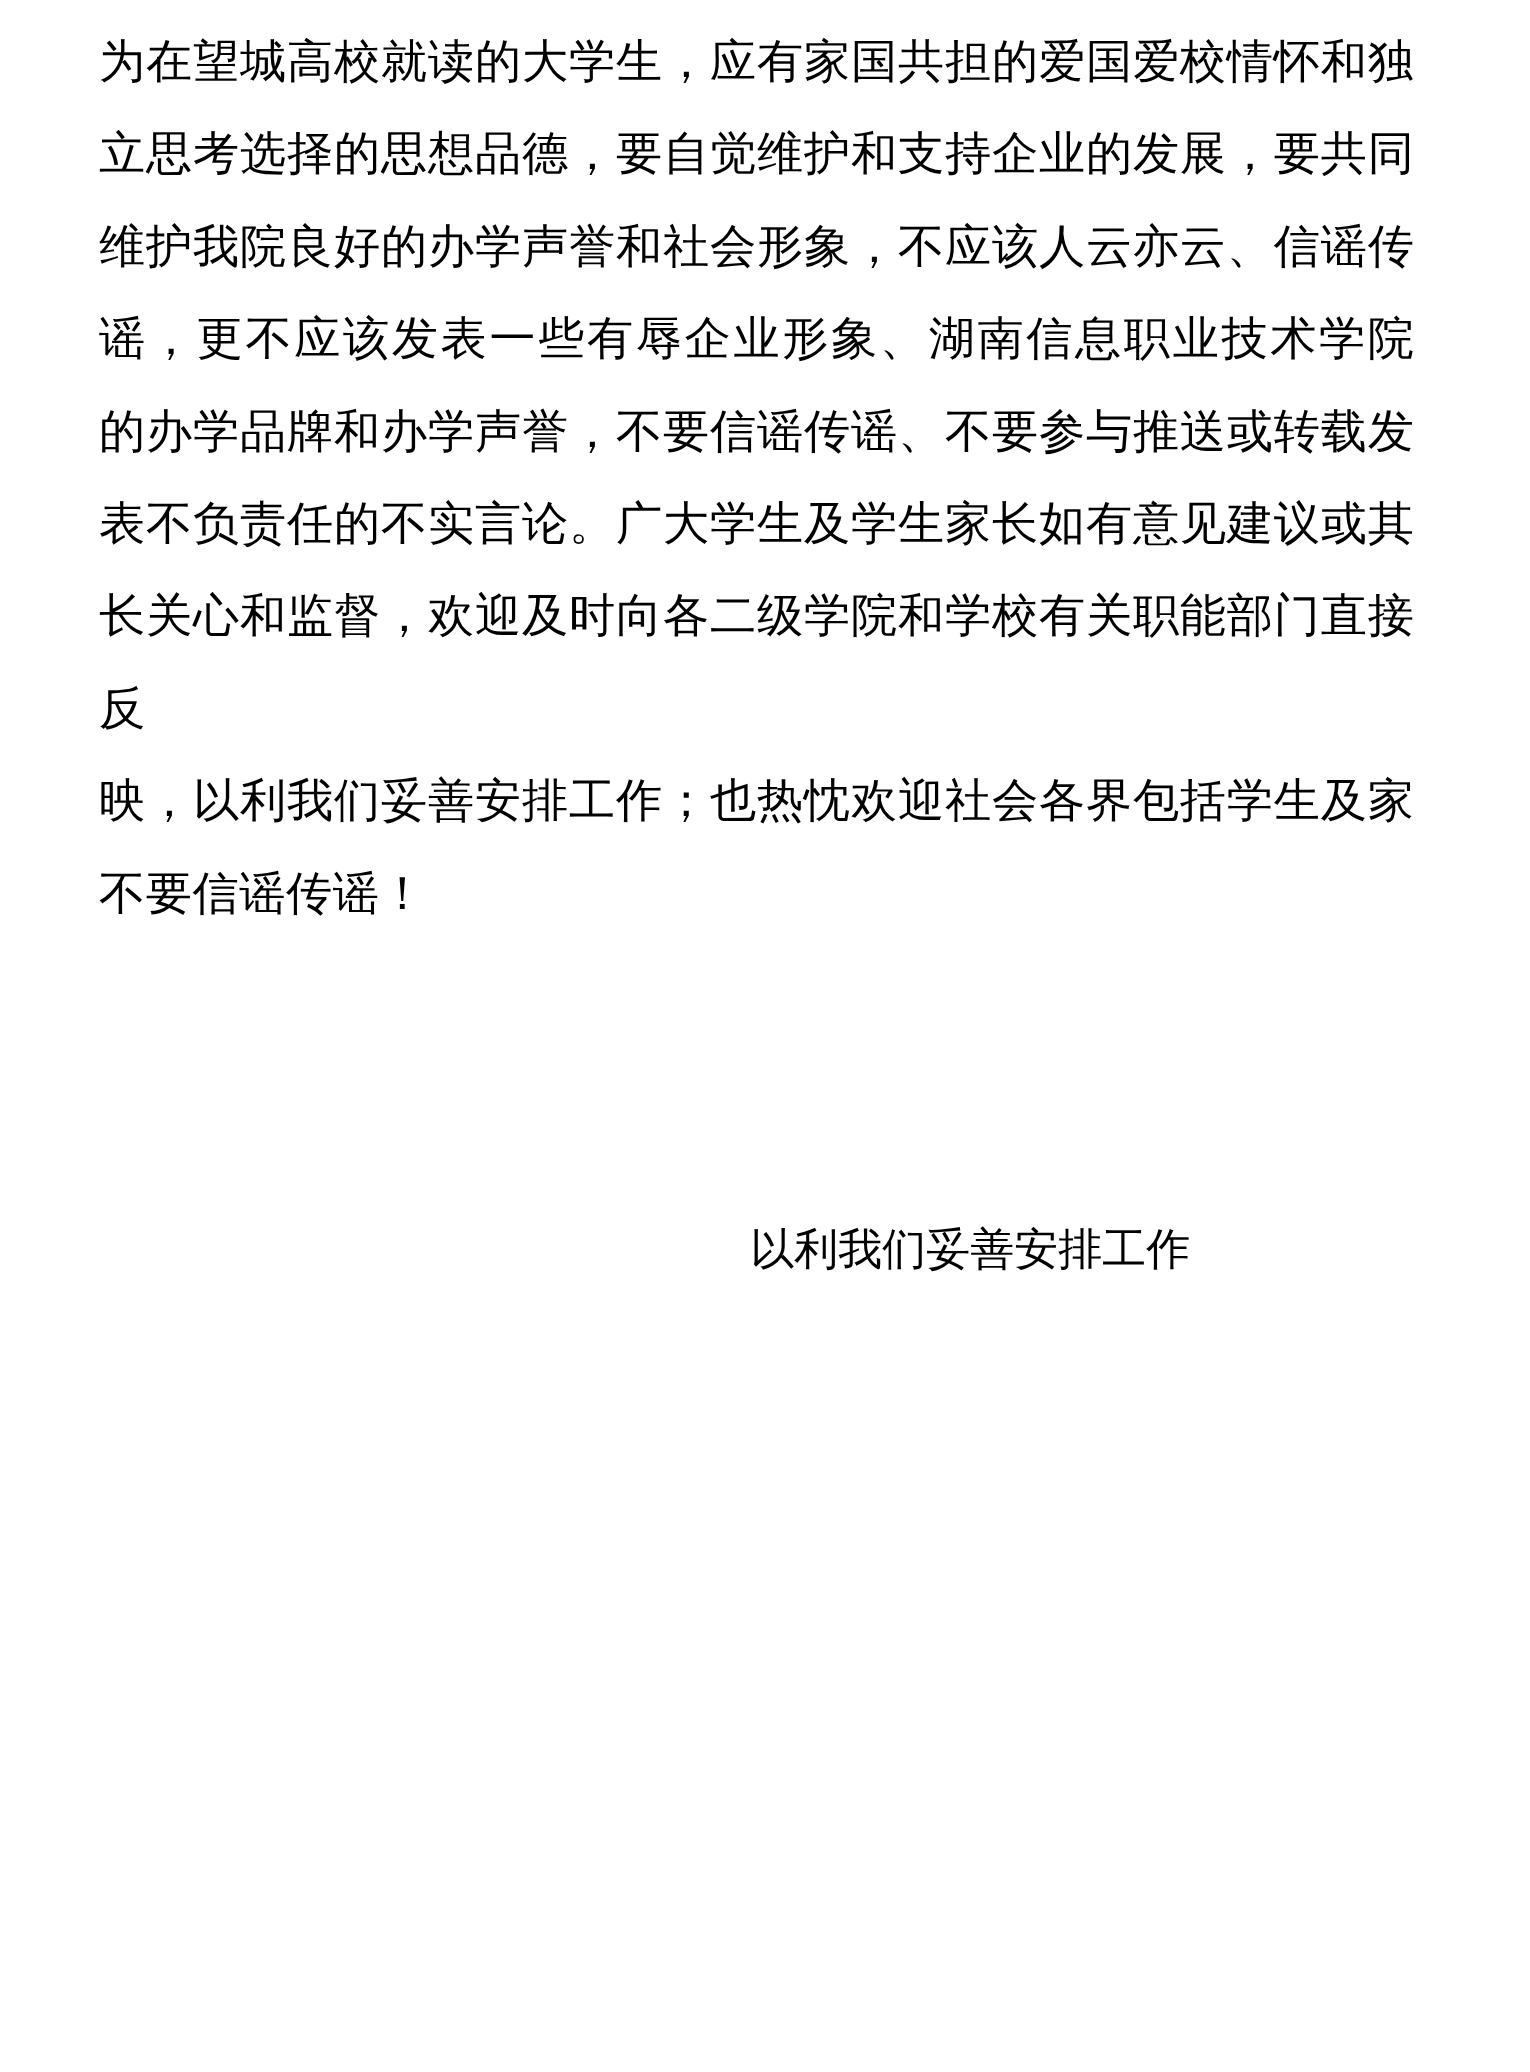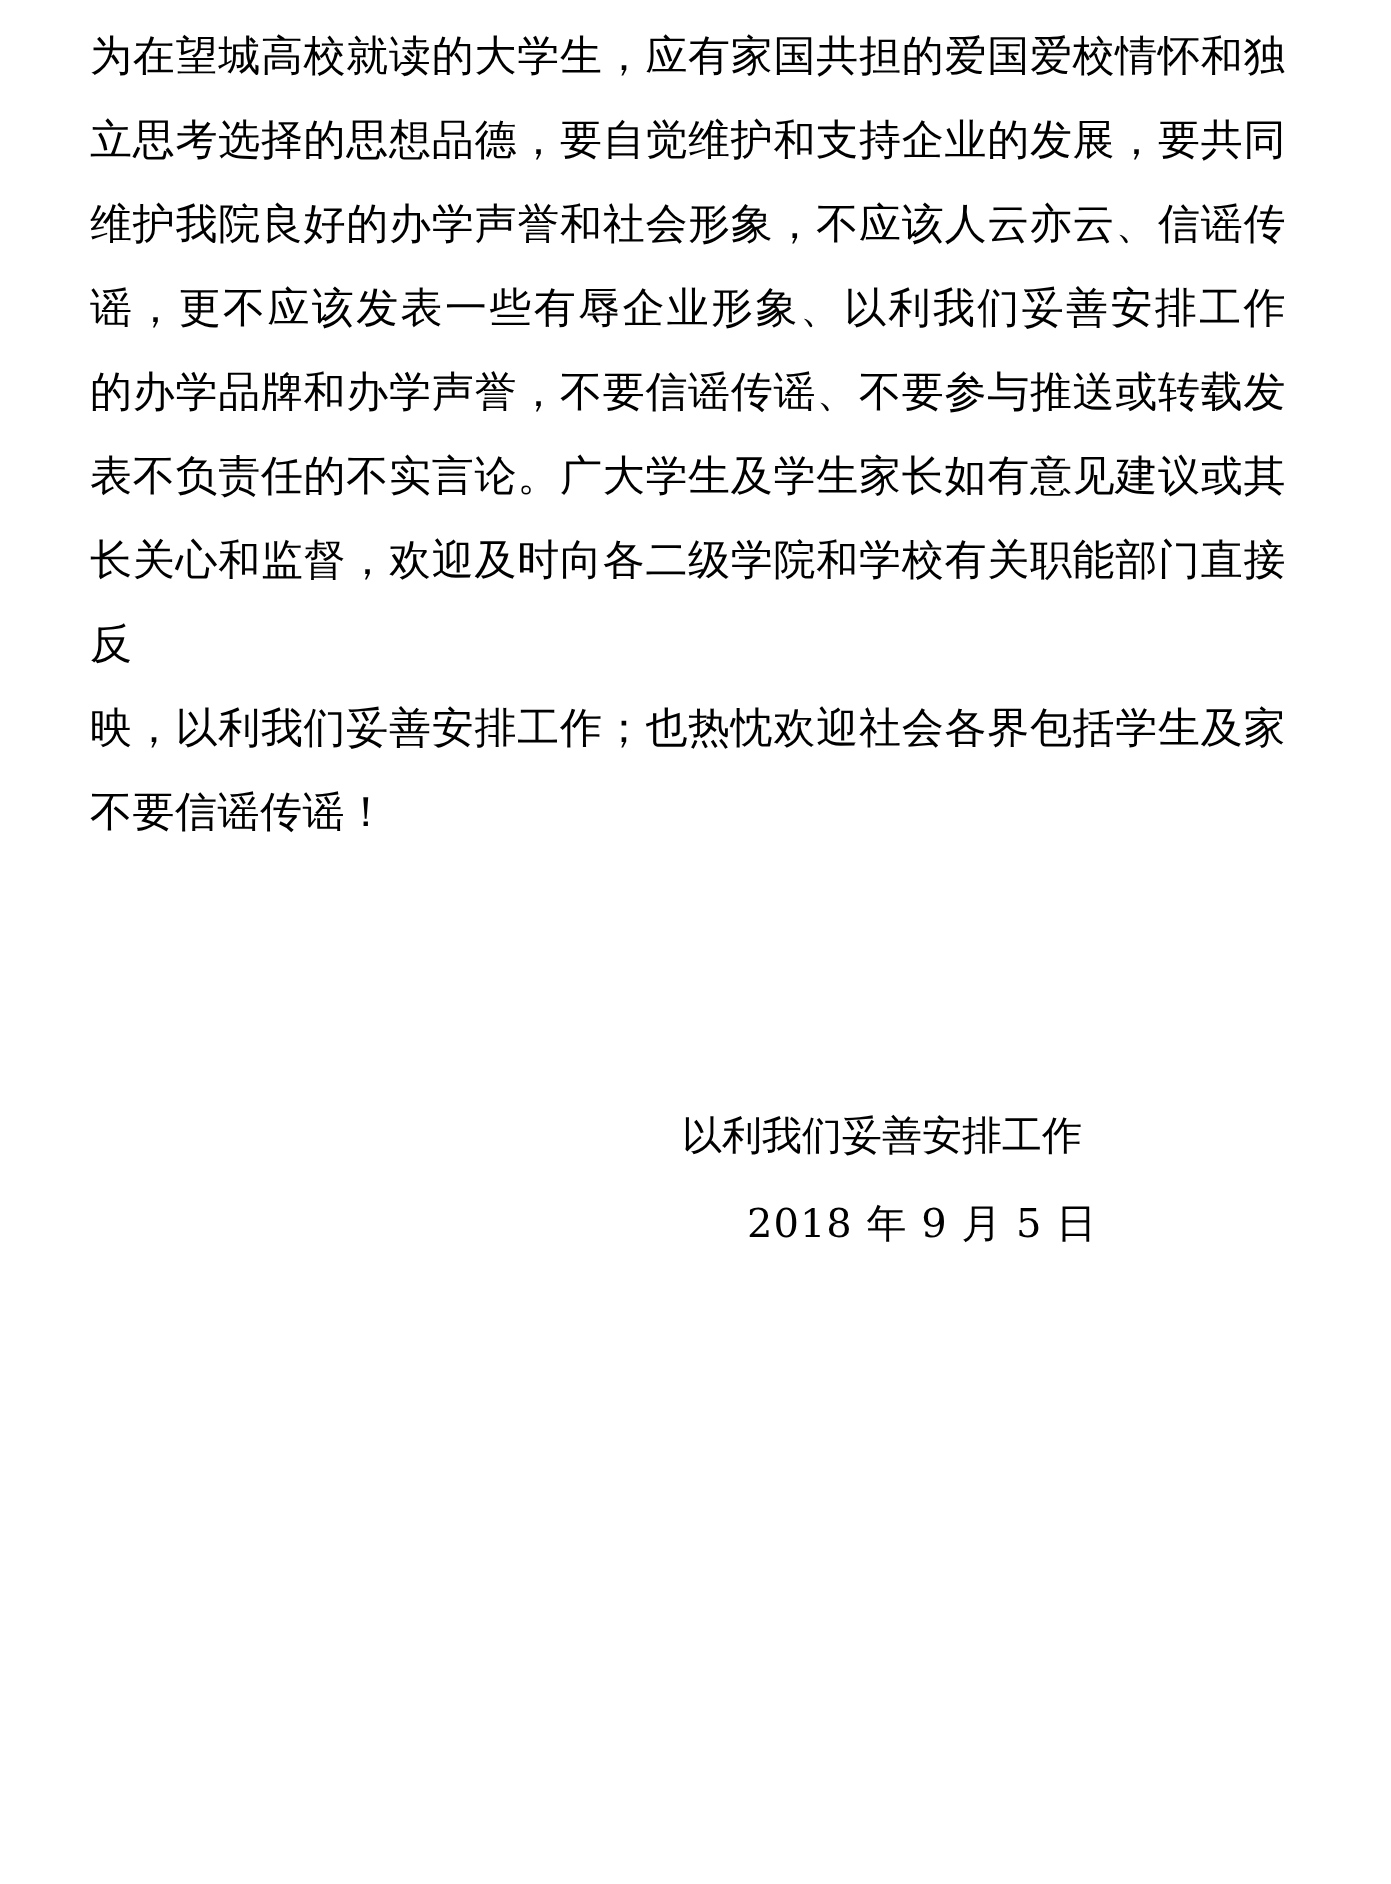--- a/index.html
+++ b/index.html
@@ -55,23 +55,22 @@
   }
 </style>
 </head>
 <body>
 
 <div class="page">
   <div class="letter-body">
     <div class="line just">为在望城高校就读的大学生，应有家国共担的爱国爱校情怀和独</div>
     <div class="line just">立思考选择的思想品德，要自觉维护和支持企业的发展，要共同</div>
     <div class="line just">维护我院良好的办学声誉和社会形象，不应该人云亦云、信谣传</div>
-    <div class="line just">谣，更不应该发表一些有辱企业形象、以利我们妥善安排工作</div>
+    <div class="line just">谣，更不应该发表一些有辱企业形象、湖南信息职业技术学院</div>
     <div class="line just">的办学品牌和办学声誉，不要信谣传谣、不要参与推送或转载发</div>
     <div class="line just">表不负责任的不实言论。广大学生及学生家长如有意见建议或其</div>
     <div class="line just">长关心和监督，欢迎及时向各二级学院和学校有关职能部门直接反</div>
     <div class="line just">映，以利我们妥善安排工作；也热忱欢迎社会各界包括学生及家</div>
     <div class="line">不要信谣传谣！</div>
   </div>
 
   <div class="signature-org">以利我们妥善安排工作</div>
-  <div class="signature-date">2018 年 9 月 5 日</div>
 </div>
 
 </body></html>

